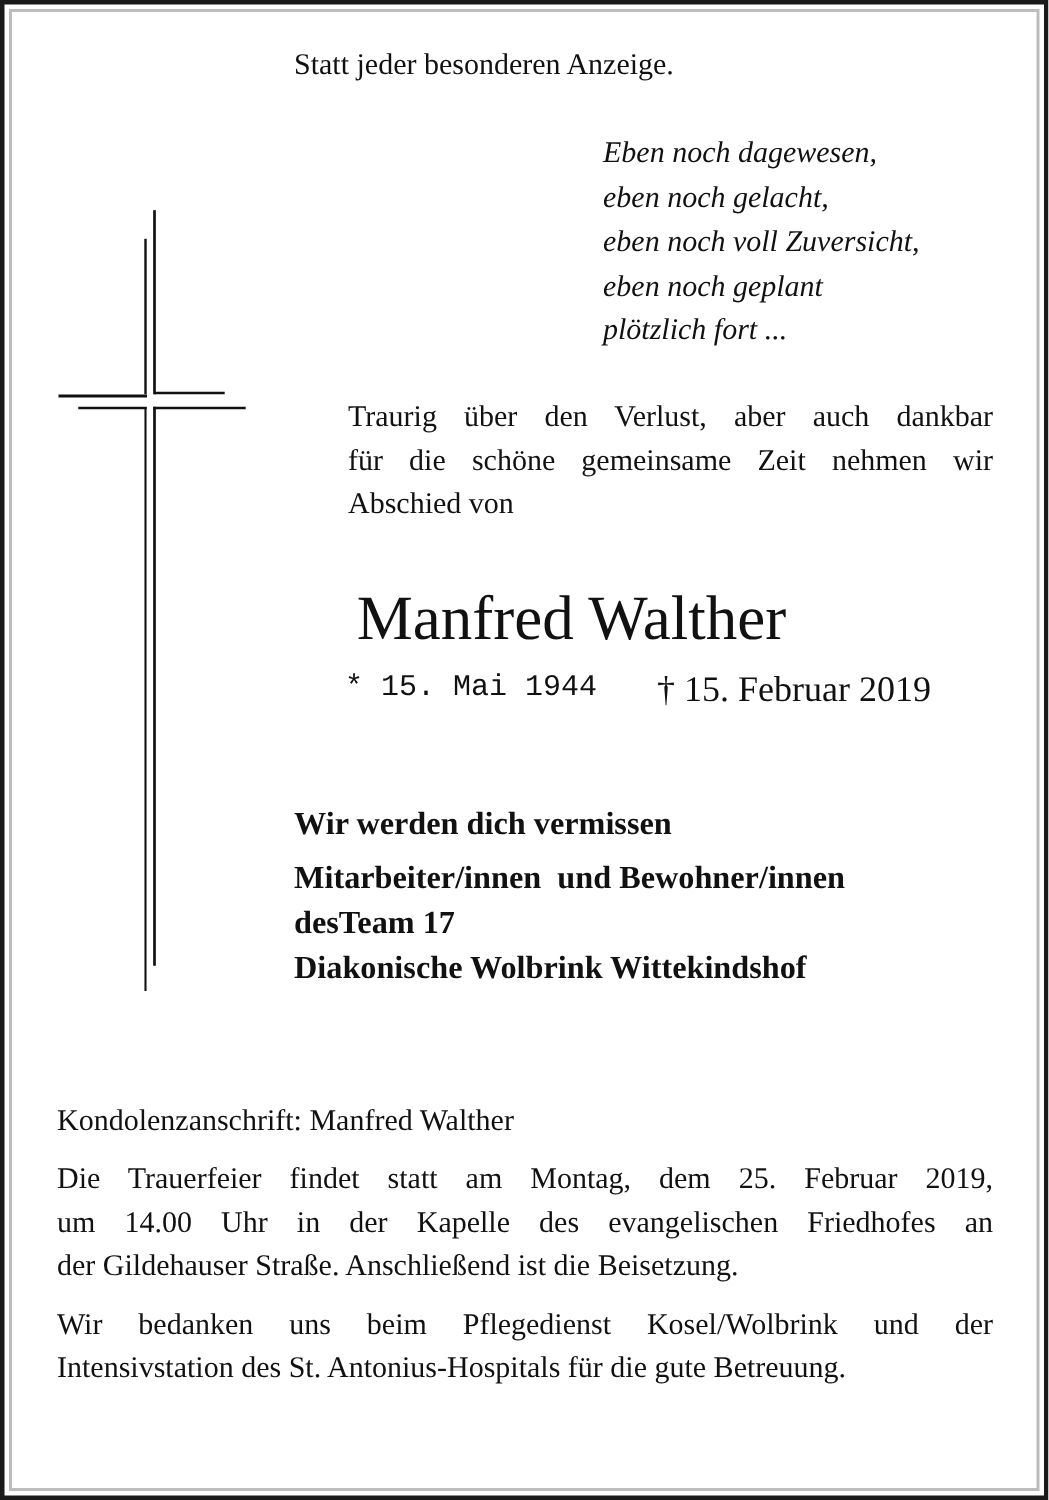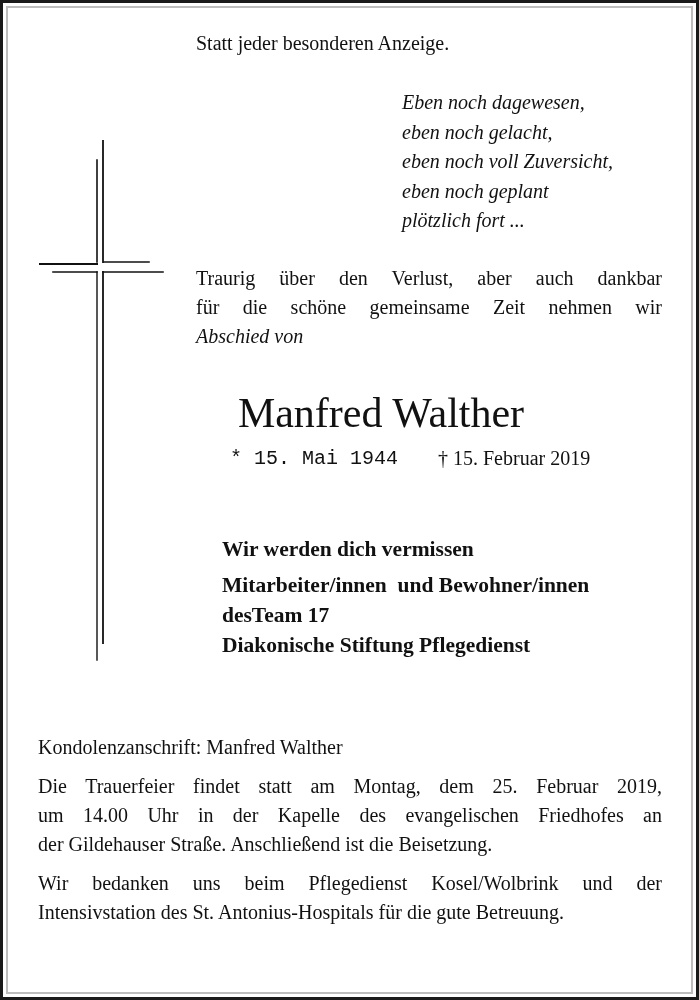--- a/index.html
+++ b/index.html
@@ -7,27 +7,27 @@
          font-family: "Liberation Serif", "DejaVu Serif", serif; color: #111; }
   .frame { position: absolute; left: 0; top: 0; width: 699px; height: 1000px; box-sizing: border-box;
            border: 3px solid #1a1a1a; }
   .frame-inner { position: absolute; left: 3px; top: 3px; right: 3px; bottom: 3px;
                  border: 2px solid #bdbdbd; box-sizing: border-box; }
   .abs { position: absolute; white-space: nowrap; }
   .header { left: 196px; top: 32px; font-size: 20px; }
   .poem { left: 402px; top: 88px; font-style: italic; font-size: 20px; line-height: 29.5px; }
   .intro { left: 196px; top: 264px; width: 466px; font-size: 20px; line-height: 29px;
            text-align: justify; white-space: normal; }
-  .intro .line { display: block; text-align: justify; text-align-last: justify; }
-  .intro .line.last { text-align-last: left; font-style: italic; }
+  .intro .line { display: block; text-align: justify; text-align-last: justify; margin-left: 36px; }
+  .intro .line.last { text-align-last: left; }
   .name { left: 0; width: 606px; top: 389px; text-align: center; font-size: 42px; padding-left: 156px;
           box-sizing: border-box; }
   .birth { left: 230px; top: 447px; font-size: 20px; font-family: Liberation Mono, monospace; }
-  .death { left: 438px; top: 447px; font-size: 20px; }
-  .mourners { left: 196px; top: 534px; font-weight: bold; font-size: 21.5px; line-height: 30px; margin-left: 26px; }
+  .death { left: 438px; top: 447px; font-size: 24px; }
+  .mourners { left: 196px; top: 534px; font-weight: bold; font-size: 21.5px; line-height: 30px; }
   .mourners .gap { display: block; height: 6px; }
   .footer { left: 38px; top: 733px; width: 624px; font-size: 20px; line-height: 29px; white-space: normal; }
   .footer p { margin: 0 0 10px 0; }
   .footer .line { display: block; }
   .footer .j { text-align: justify; text-align-last: justify; }
   .cross { position: absolute; left: 0; top: 0; width: 699px; height: 1000px; pointer-events: none; }
 </style>
 </head>
 <body>
 
@@ -71,21 +71,21 @@
 <div class="abs name">Manfred Walther</div>
 
 <div class="abs birth">* 15. Mai 1944</div>
 <div class="abs death">† 15. Februar 2019</div>
 
 <div class="abs mourners">
   <div>Wir werden dich vermissen</div>
   <span class="gap"></span>
   <div style="white-space:pre">Mitarbeiter/innen  und Bewohner/innen</div>
   <div>desTeam 17</div>
-  <div>Diakonische Stiftung Pflegedienst</div>
+  <div>Diakonische Wolbrink Wittekindshof</div>
 </div>
 
 <div class="abs footer">
   <p>
     <span class="line">Kondolenzanschrift: Manfred Walther</span>
   </p>
   <p>
     <span class="line j">Die Trauerfeier findet statt am Montag, dem 25. Februar 2019,</span>
     <span class="line j">um 14.00 Uhr in der Kapelle des evangelischen Friedhofes an</span>
     <span class="line">der Gildehauser Straße. Anschließend ist die Beisetzung.</span>

